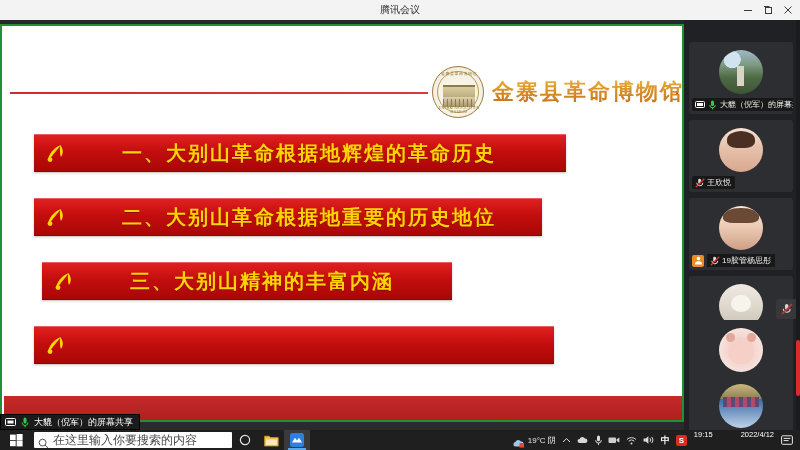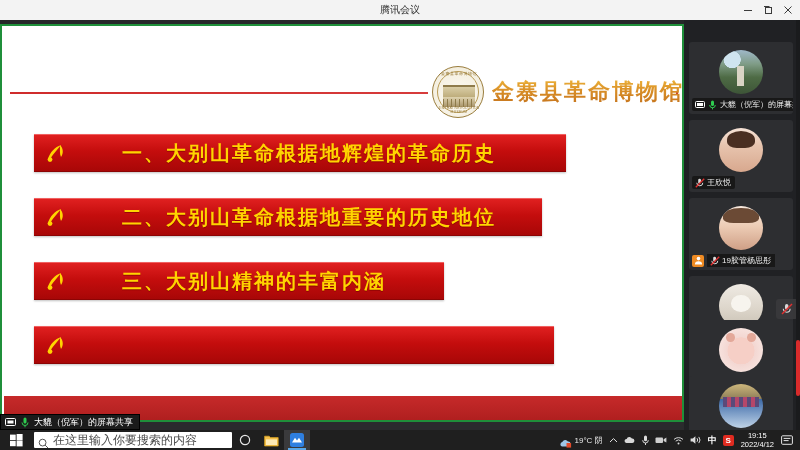--- a/index.html
+++ b/index.html
@@ -101,21 +101,21 @@
   .banners{position:absolute;left:30px;top:106px;width:620px;}
   .banner{
     position:relative;height:36px;margin-bottom:26px;
     background:linear-gradient(180deg,#e02020 0%,#c40d0d 45%,#a80707 100%);
     border-top:1px solid #f06060;border-bottom:1px solid #8c0404;
     box-shadow:0 1px 2px rgba(0,0,0,.25);
     display:flex;align-items:center;gap:44px;
   }
   .banner.b1{width:532px;}
   .banner.b2{width:508px;}
-  .banner.b3{width:410px;}
+  .banner.b3{width:410px;margin-left:8px;}
   .banner.b4{width:520px;}
   .emblem{
     flex:0 0 auto;width:26px;height:26px;margin-left:8px;position:relative;
   }
   .emblem svg{display:block;width:26px;height:26px;}
   .banner-text{
     margin-left:10px;font-size:20px;font-weight:bold;color:#ffd400;
     letter-spacing:2px;white-space:nowrap;
     font-family:"DejaVu Serif","Liberation Serif",serif;
     text-shadow:0 1px 0 rgba(120,0,0,.6);
@@ -229,21 +229,21 @@
     width:26px;height:20px;display:flex;align-items:center;justify-content:center;
     position:relative;
   }
   .tb-icon.active{background:#3a3a3c;}
   .tb-icon.active:after{
     content:"";position:absolute;left:4px;bottom:0;width:18px;height:2px;background:#5ba7e8;
   }
   .tray{margin-left:auto;display:flex;align-items:center;height:20px;padding-right:4px;}
   .tray-item{display:flex;align-items:center;height:20px;padding:0 3px;}
   .tray-txt{font-size:8px;color:#e8e8e8;white-space:nowrap;}
-  .clock{display:flex;flex-direction:column;justify-content:center;height:20px;padding:0 4px;}
+  .clock{display:flex;justify-content:center;height:20px;padding:0 4px;gap:28px;}
   .clock div{font-size:7.5px;color:#ffffff;line-height:9px;text-align:center;white-space:nowrap;}
   .ime{font-size:9px;color:#ffffff;font-weight:bold;}
   .sogou{
     width:11px;height:11px;background:#e02b20;border-radius:2px;color:#fff;
     font-size:8px;font-weight:bold;display:flex;align-items:center;justify-content:center;
   }
 </style>
 </head>
 <body>
 

